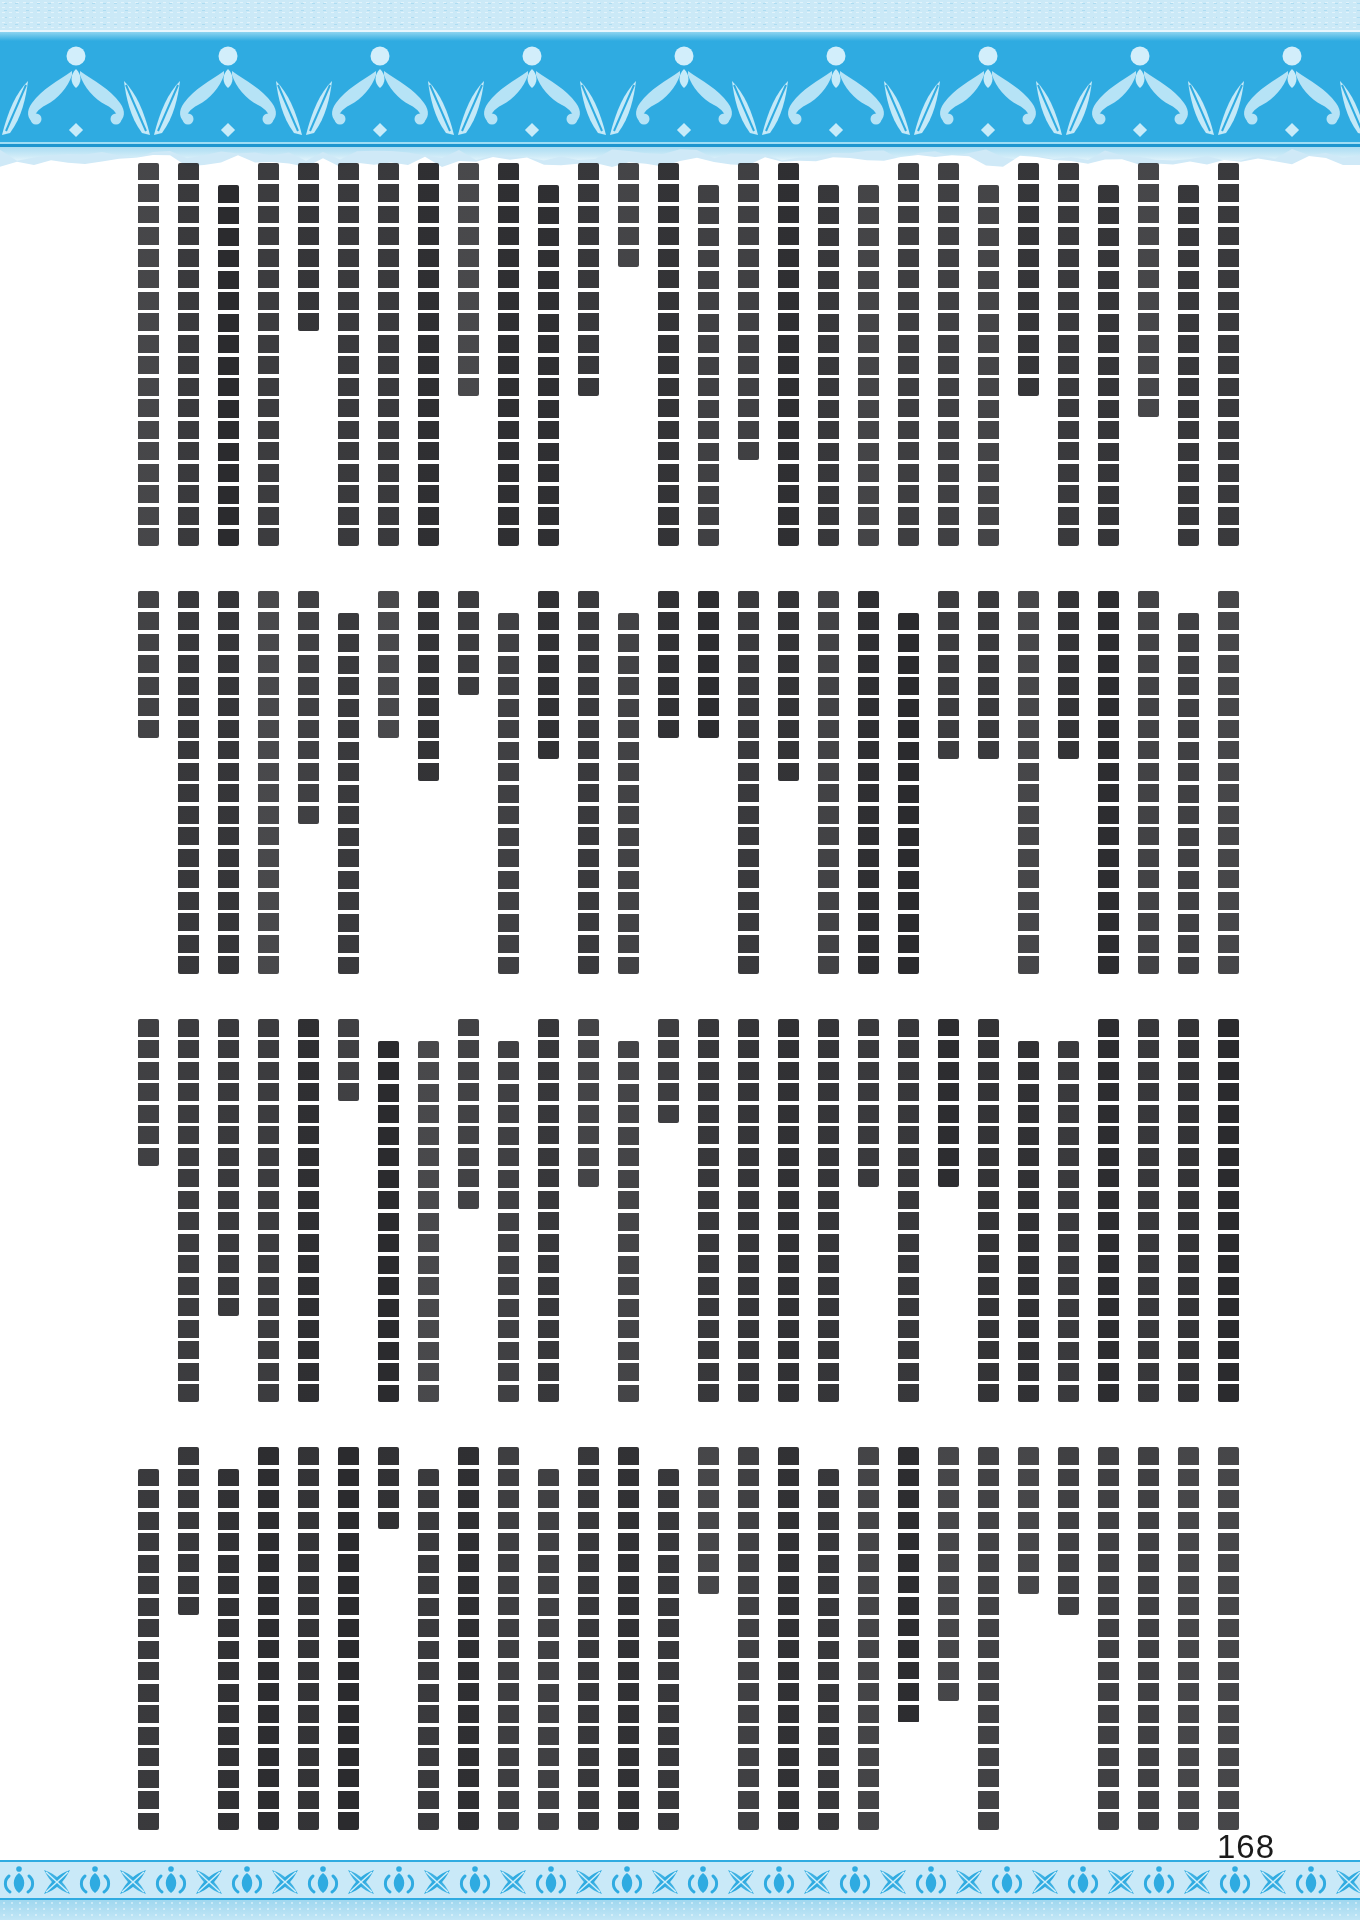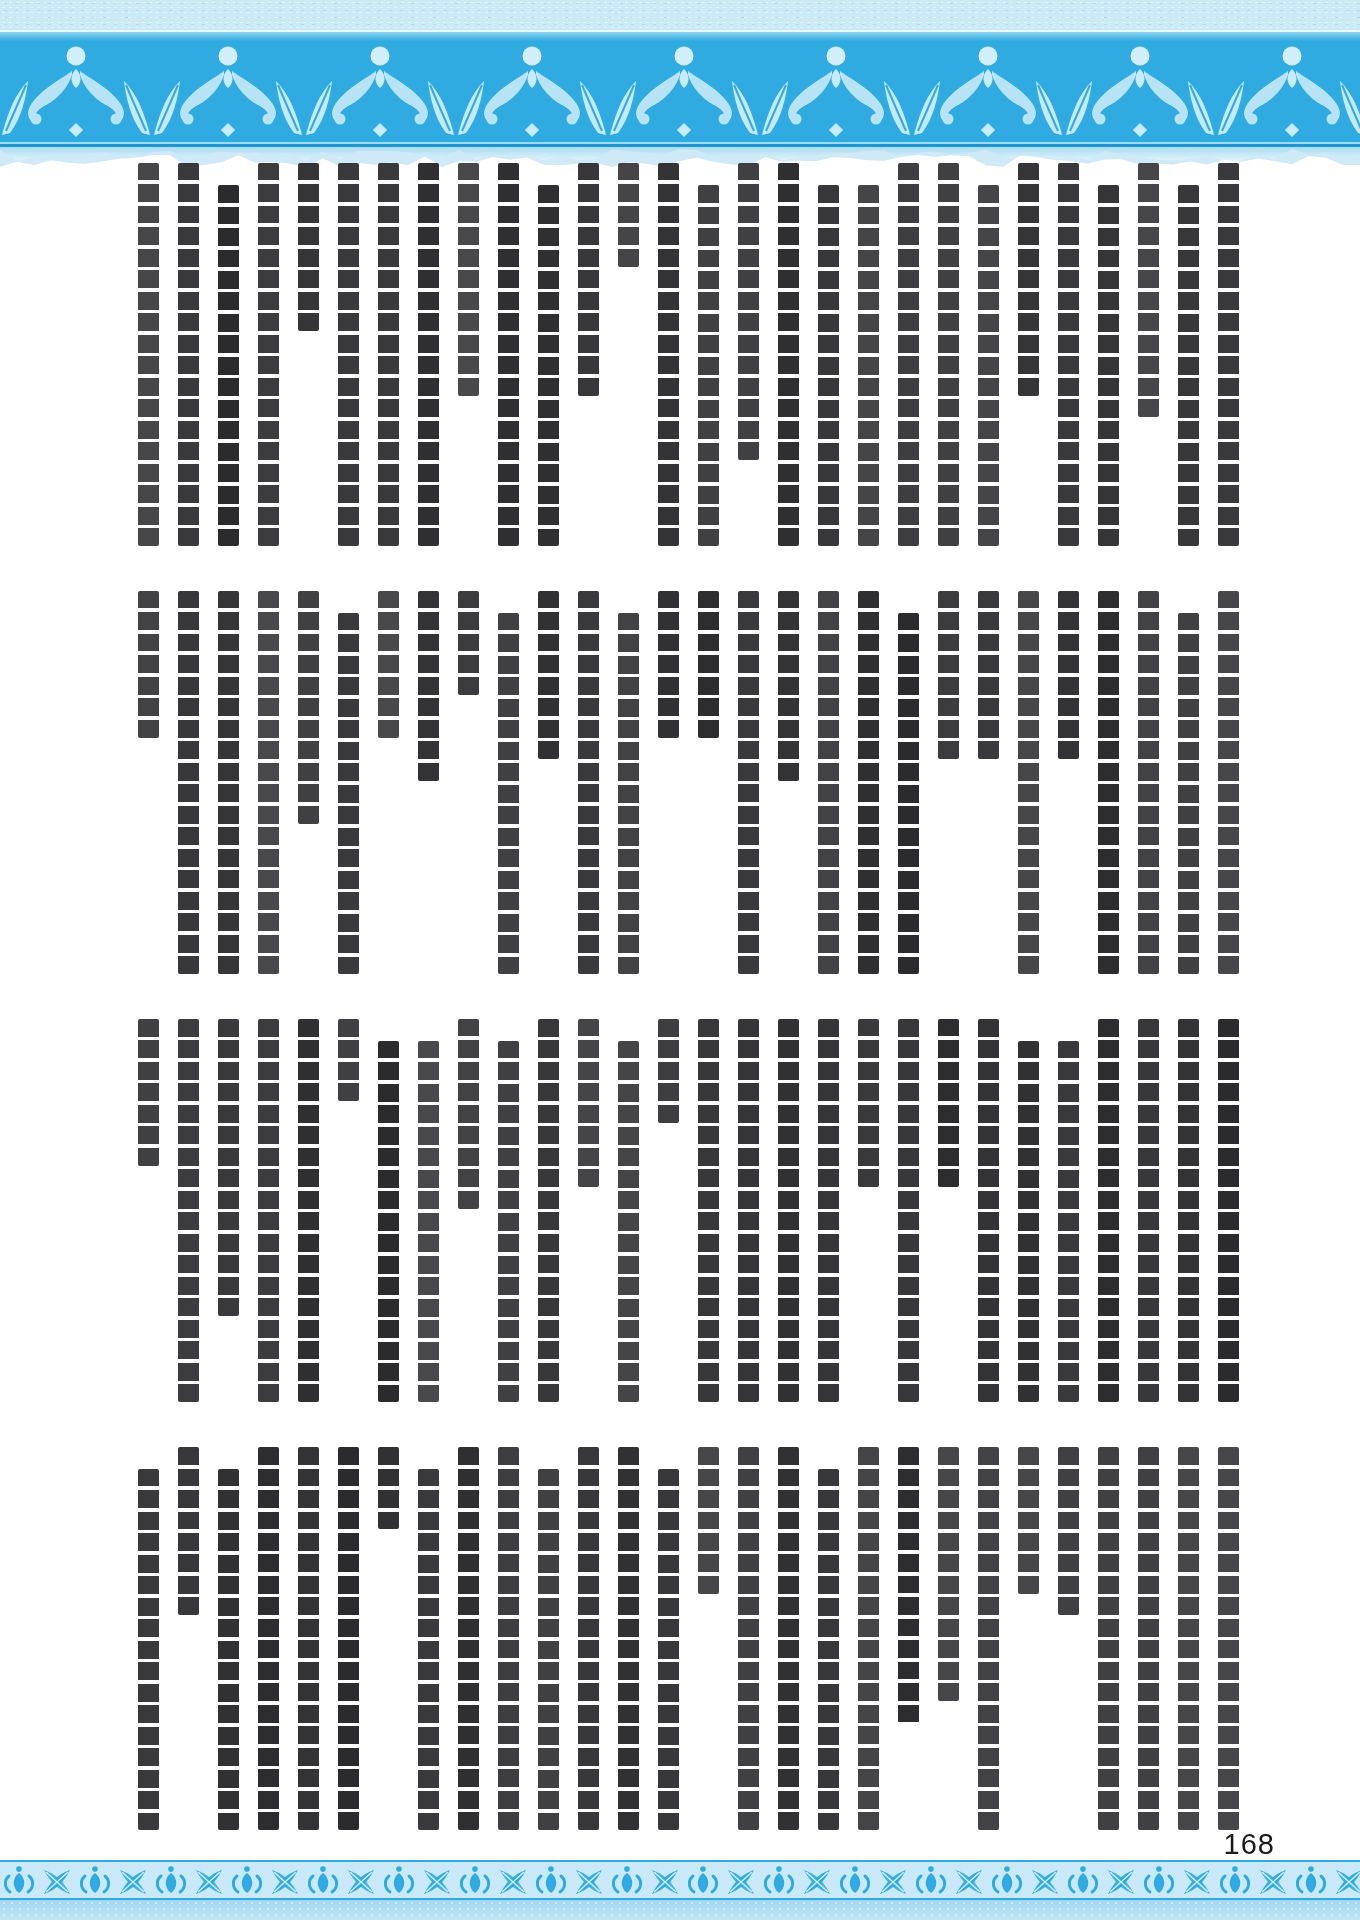--- a/index.html
+++ b/index.html
@@ -33,21 +33,21 @@
     width:21px;border-radius:2px;
     background:repeating-linear-gradient(to bottom,
       #2b2b2e 0px,#2b2b2e 17.5px,
       rgba(0,0,0,0) 17.5px,rgba(0,0,0,0) 21.5px);
   }
 
   
   .page-num{
     position:absolute;top:1828px;right:85px;
     font-family:"Liberation Sans","DejaVu Sans",sans-serif;
-    font-size:29px;color:#1b1b1b;letter-spacing:1px;
+    font-size:33px;color:#1b1b1b;letter-spacing:1px;
   }
 
   
   .bottom-border{position:absolute;bottom:0;left:0;width:1360px;}
   .b-orn{
     height:36px;background:#c9e9f8;position:relative;
     border-top:2px solid #2fabe1;border-bottom:2px solid #2fabe1;
   }
   .b-orn svg{position:absolute;inset:0;display:block;}
   .b-strip{

